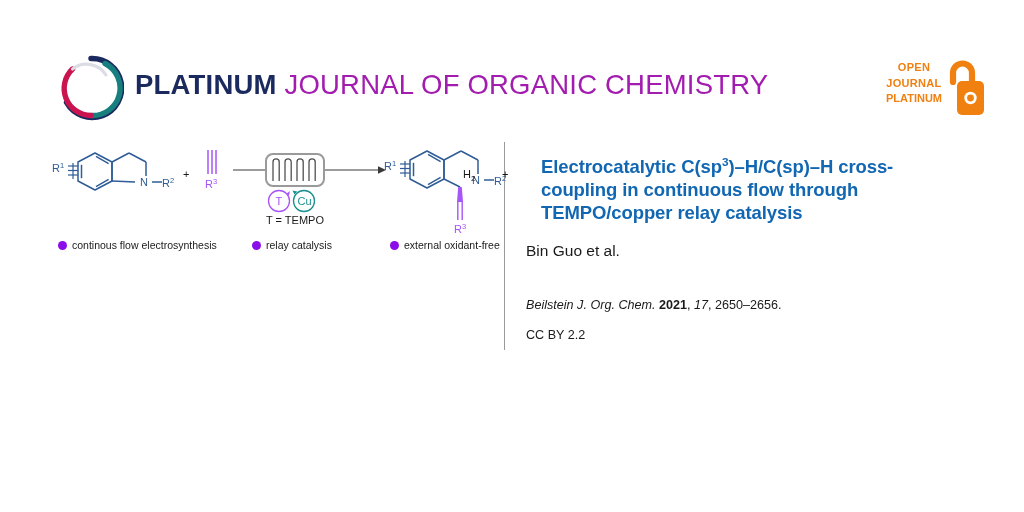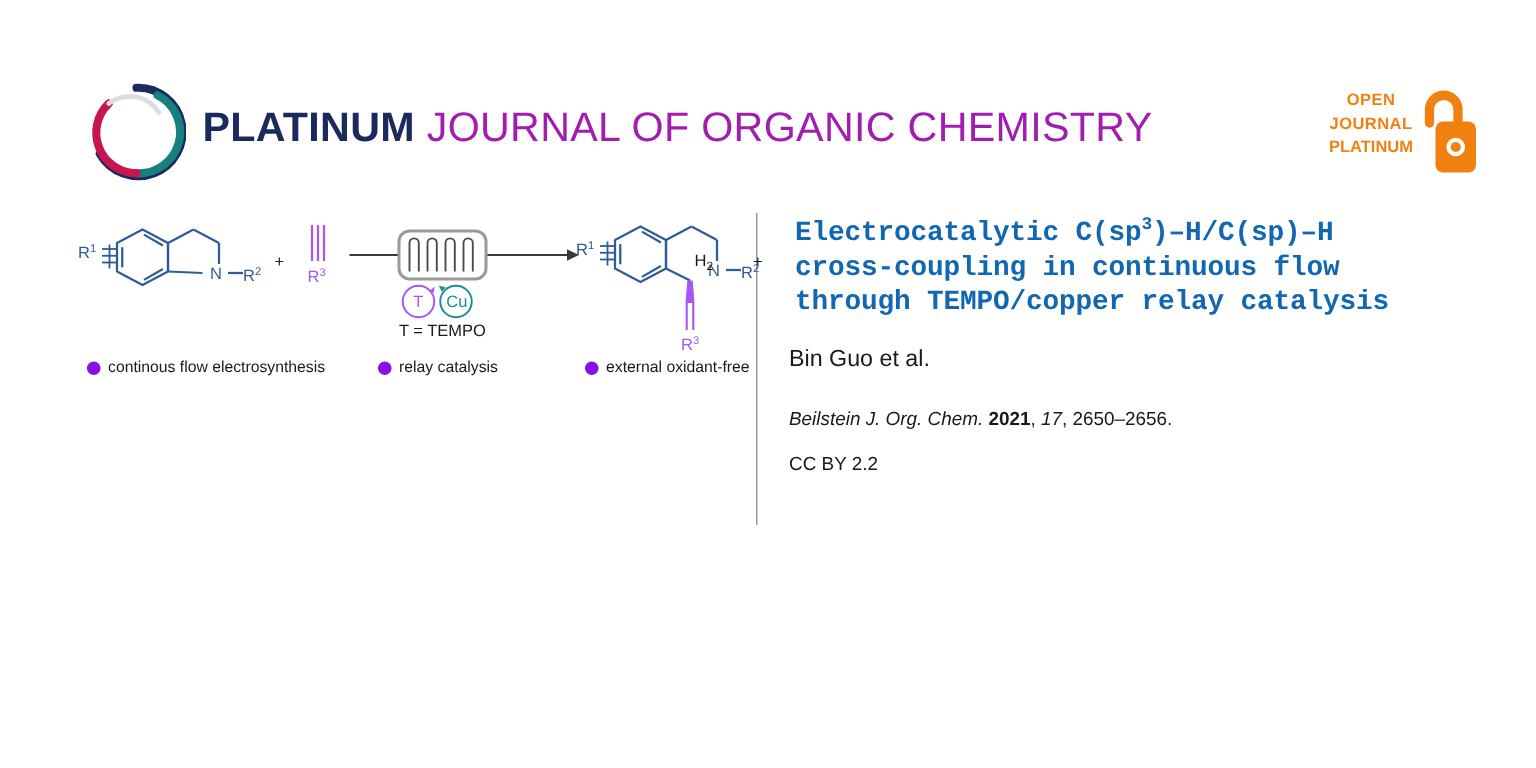--- a/index.html
+++ b/index.html
@@ -109,37 +109,36 @@
     position: absolute;
     left: 526px; top: 140px;
     width: 430px;
   }
   #article-title {
     font-size: 18.5px;
     font-weight: bold;
     line-height: 23px;
     color: #1267b2;
     letter-spacing: -0.1px;
-    margin: 4px;
+    margin: 15px;
     width: 412px;
-    font-family: Liberation Mono, monospace;
   }
   #article-title sup {
     font-size: 0.64em;
     vertical-align: super;
     line-height: 0;
   }
   #authors {
     margin-top: 17px;
     font-size: 15.5px;
     color: #1a1a1a;
     line-height: 19px;
   }
   #citation {
-    margin-top: 22px;
+    margin-top: 37px;
     font-size: 12.6px;
     color: #1a1a1a;
     line-height: 16px;
   }
   #citation .ital { font-style: italic; }
   #citation .bold-year { font-weight: bold; }
   #doi-block {
     margin-top: 14px;
     font-size: 12.6px;
     color: #1a1a1a;

